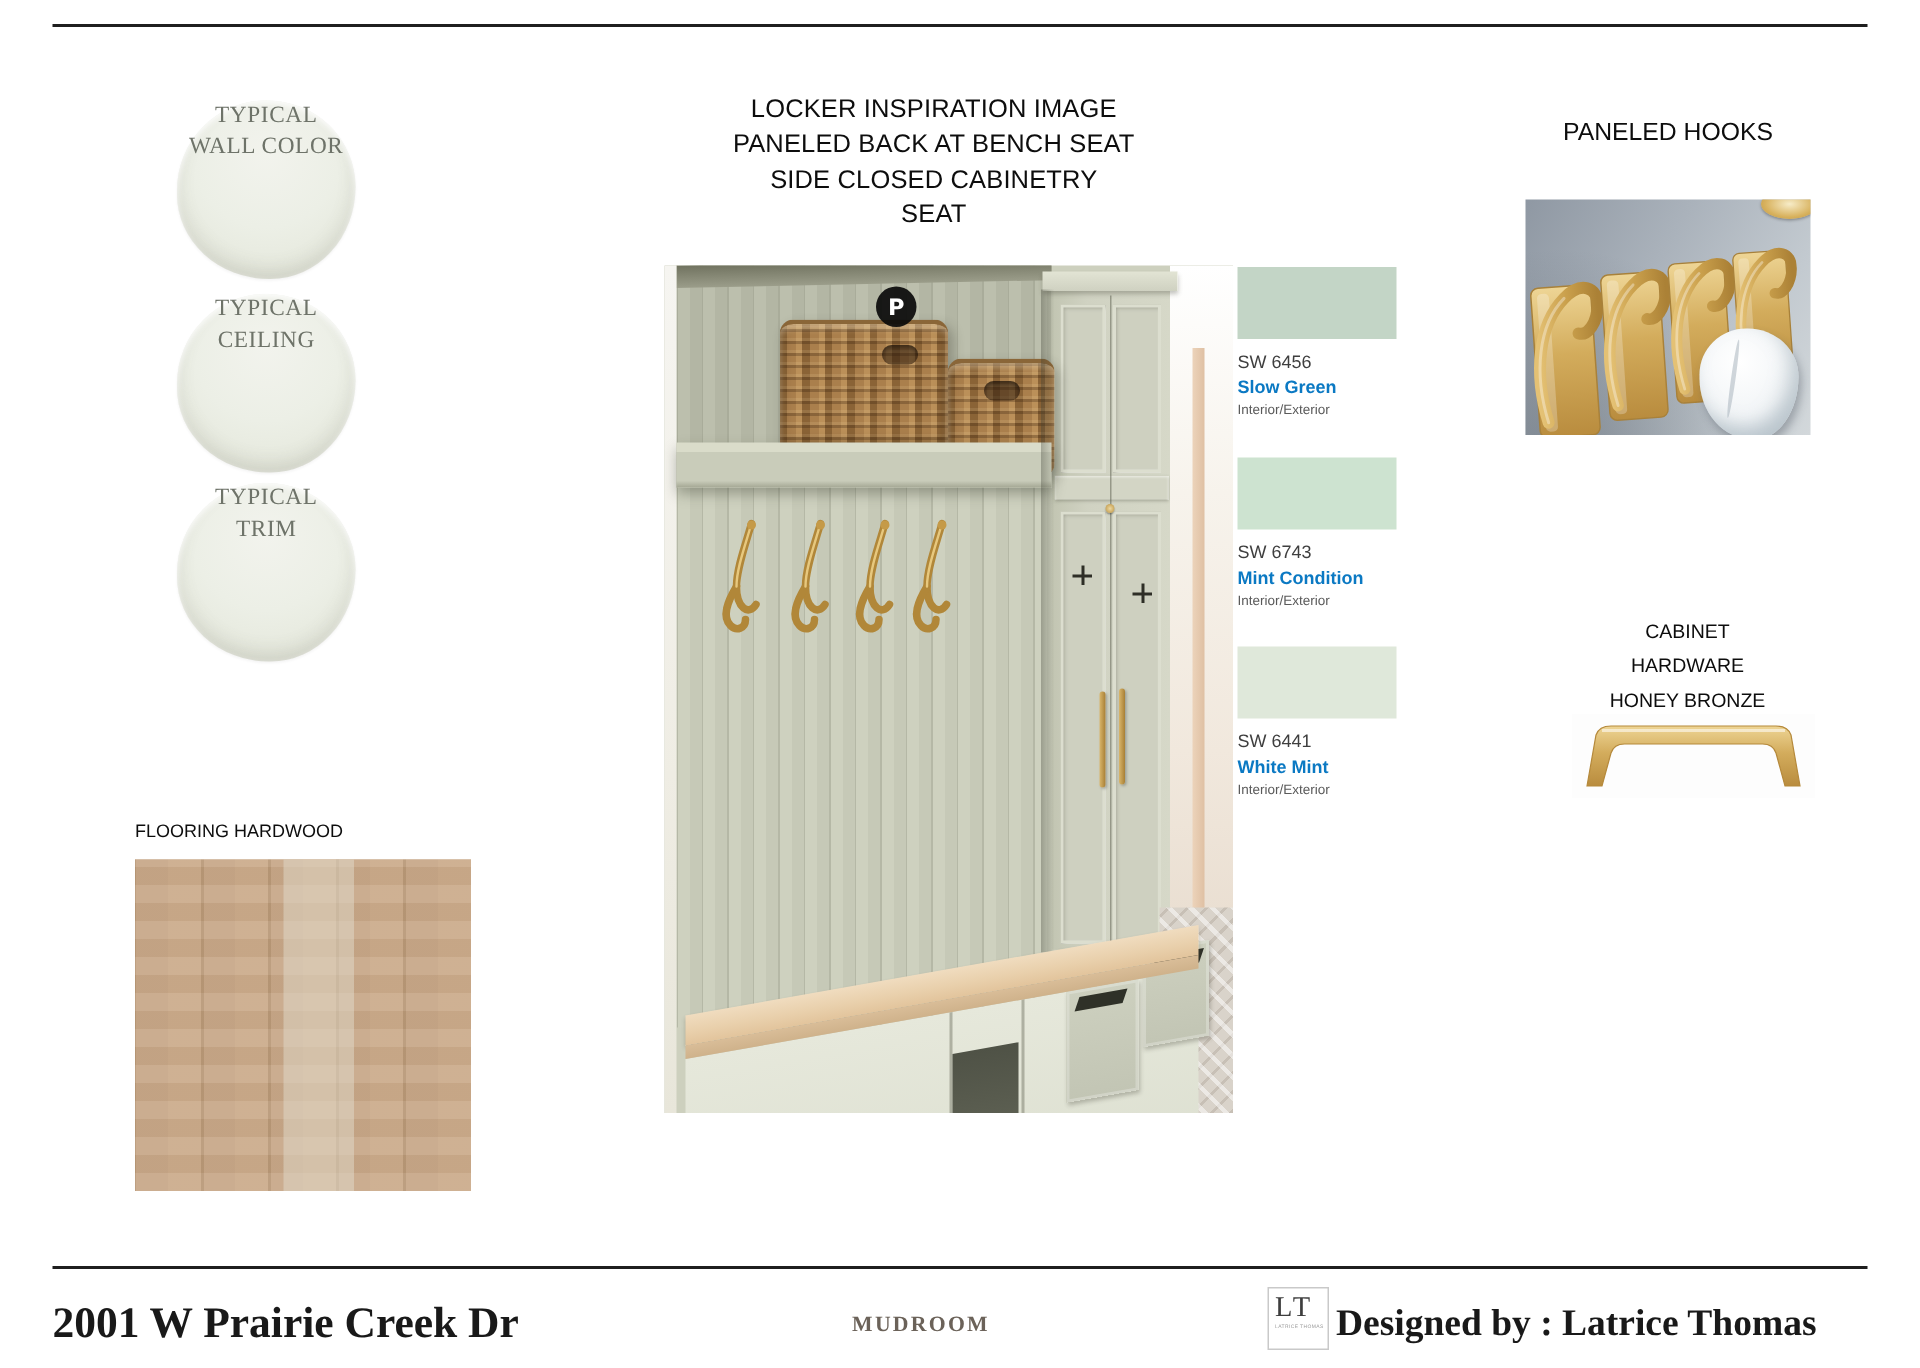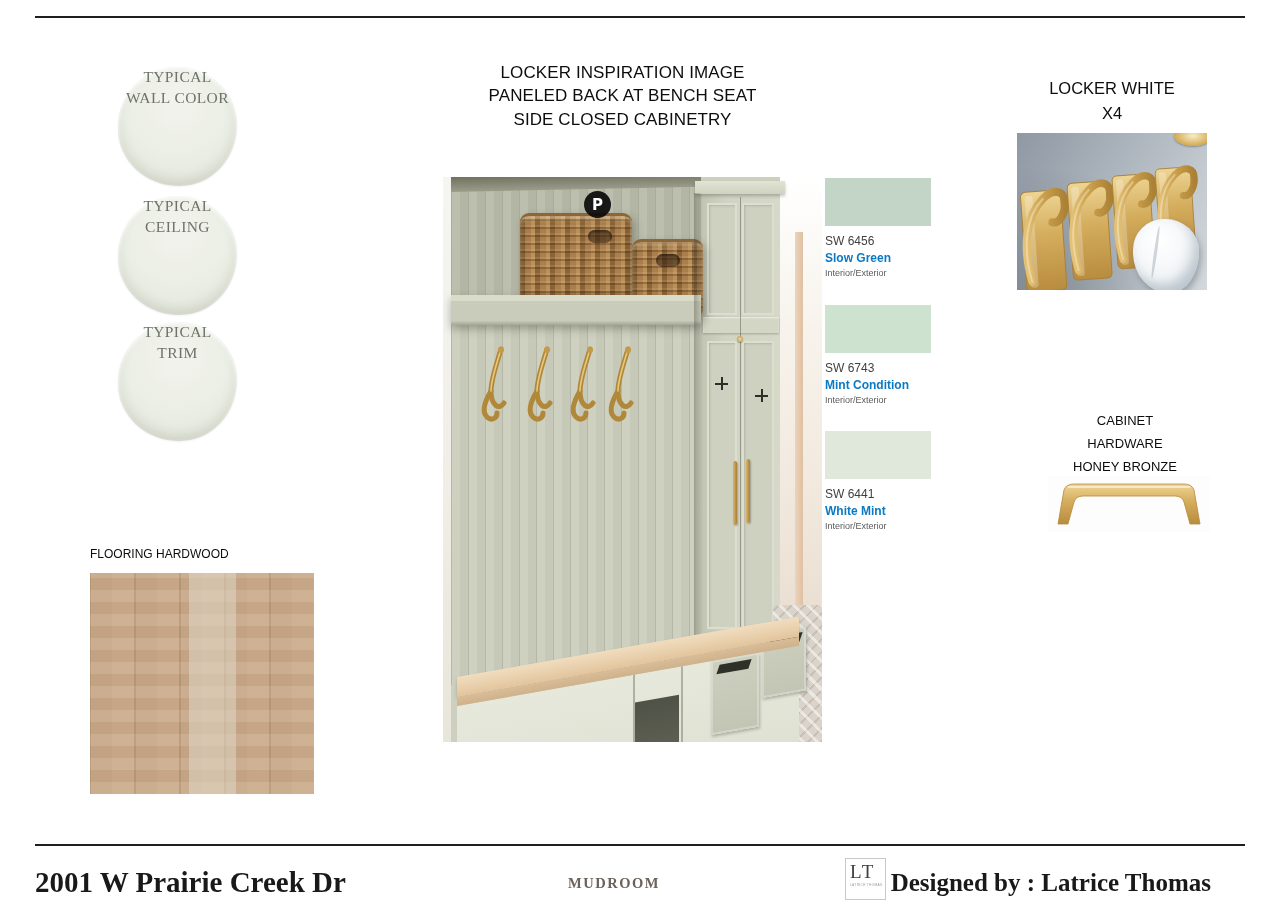--- a/index.html
+++ b/index.html
@@ -205,20 +205,21 @@
     <div class="lbl">
       <div>TYPICAL</div>
       <div>TRIM</div>
     </div>
   </div>
 
   <div class="insp-title">
     <div>LOCKER INSPIRATION IMAGE</div>
     <div>PANELED BACK AT BENCH SEAT</div>
     <div>SIDE CLOSED CABINETRY</div>
+    <div>SEAT</div>
   </div>
 
   <div class="photo">
     <div class="ph-bead-up"></div>
     <div class="ph-ceiling"></div>
     <div class="basket basket-1">
         <div class="hole"></div>
       </div>
     <div class="basket basket-2">
         <div class="hole"></div>
@@ -311,22 +312,21 @@
     <div class="usage">Interior/Exterior</div>
   </div>
   <div class="chip chip-3">
     <div class="swatch" style="background-color: rgb(223, 232, 218);"></div>
     <div class="code">SW 6441</div>
     <div class="name">White Mint</div>
     <div class="usage">Interior/Exterior</div>
   </div>
 
   <div class="lh-title">
-    <div>LOCKER WHITE</div>
-    <div>X4</div>
+    <div>PANELED HOOKS</div>
   </div>
   <div class="hooks-img">
     <div class="badge"></div>
     <div class="hook-unit hu-1">
       <svg width="56" height="126" viewBox="0 0 56 126">
           <rect x="8" y="22" width="40" height="100" rx="5" fill="url(#goldGrad)" stroke="#a8813a" stroke-width="1"></rect>
           <rect x="12" y="26" width="8" height="92" rx="3" fill="rgba(255,255,255,0.25)"></rect>
           <path d="M14,112 C6,78 12,46 30,30 C42,19 53,24 52,36 C51,48 44,56 38,54" fill="none" stroke="url(#goldGrad2)" stroke-width="8" stroke-linecap="round"></path>
           <path d="M14,112 C6,78 12,46 30,30" fill="none" stroke="rgba(255,255,255,0.35)" stroke-width="2" stroke-linecap="round"></path>
         </svg>

